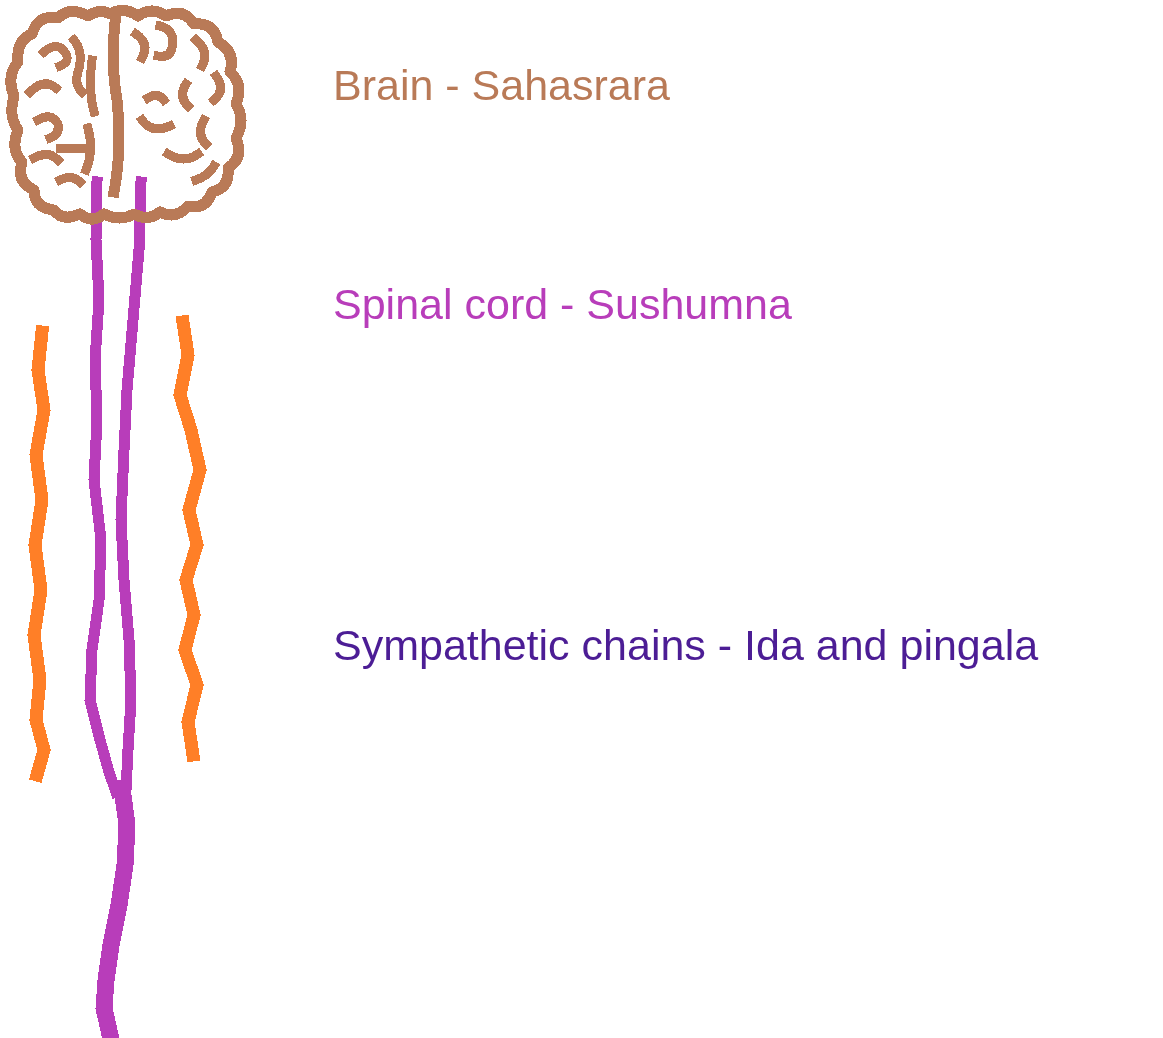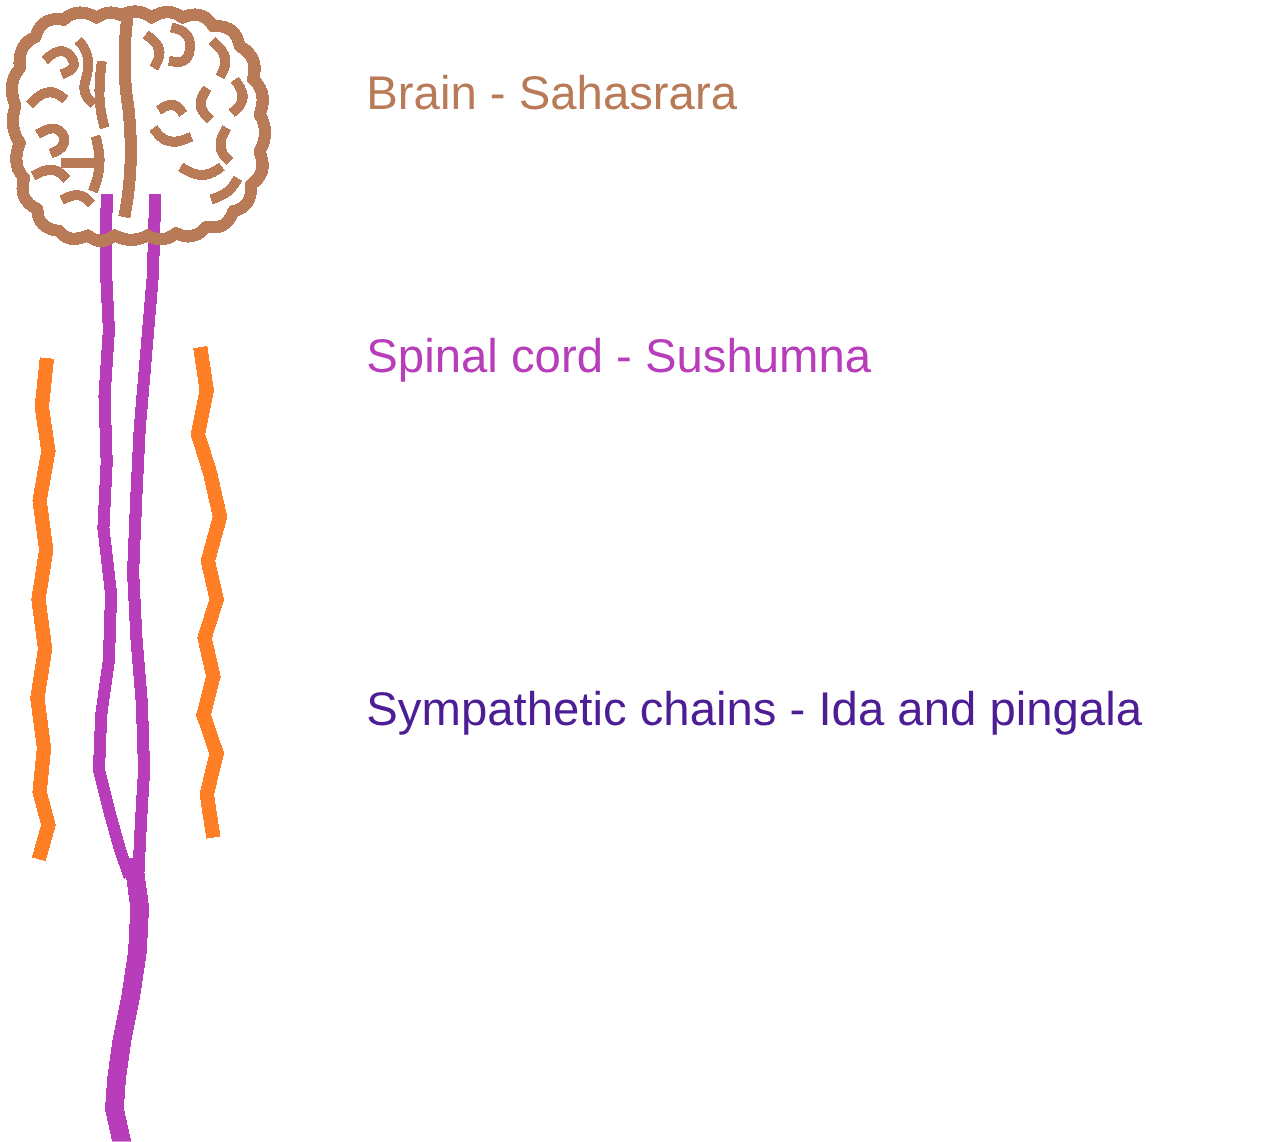--- a/index.html
+++ b/index.html
@@ -80,17 +80,17 @@
         <path d="M 142 120 Q 152 134 170 126"></path>
         <path d="M 204 120 Q 196 134 206 144"></path>
         <path d="M 168 154 Q 184 164 198 154"></path>
         <path d="M 196 180 Q 208 176 214 166"></path>
       </g>
     </g>
   </svg>
 
   <div class="label label-brain" style="color: rgb(185, 122, 87);">Brain - Sahasrara</div>
 
-  <div class="label label-spinal" style="color: rgb(184, 61, 186); margin-top: 20px;">Spinal cord - Sushumna</div>
+  <div class="label label-spinal" style="color: rgb(184, 61, 186);">Spinal cord - Sushumna</div>
 
   <div class="label label-chains" style="color: #4c1d95;">Sympathetic chains - Ida and pingala</div>
 
 </div>
 
 </body></html>

